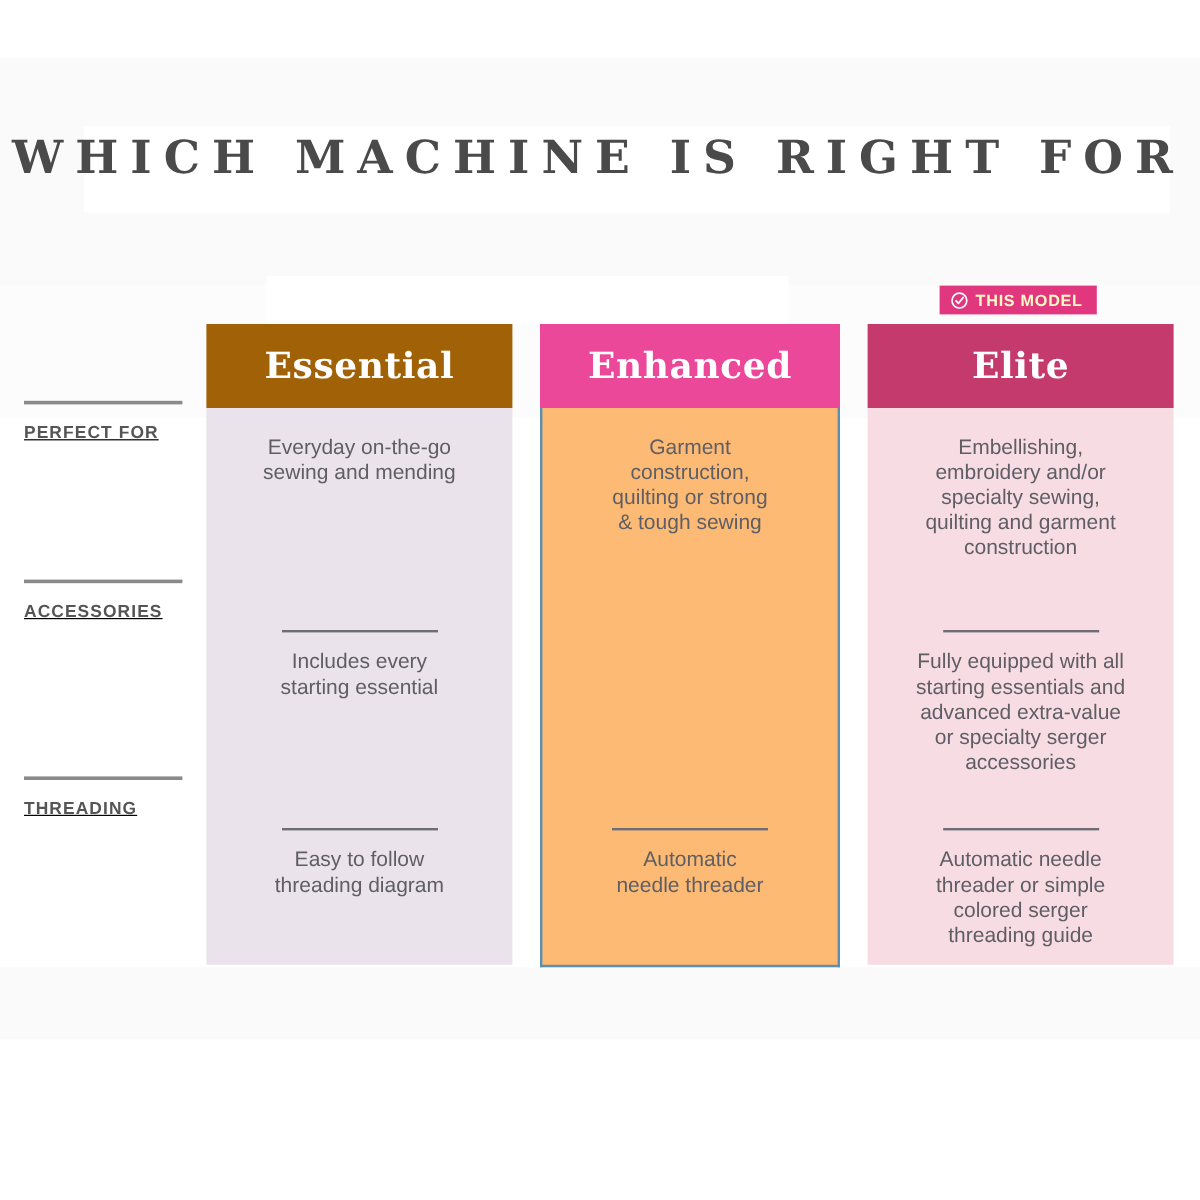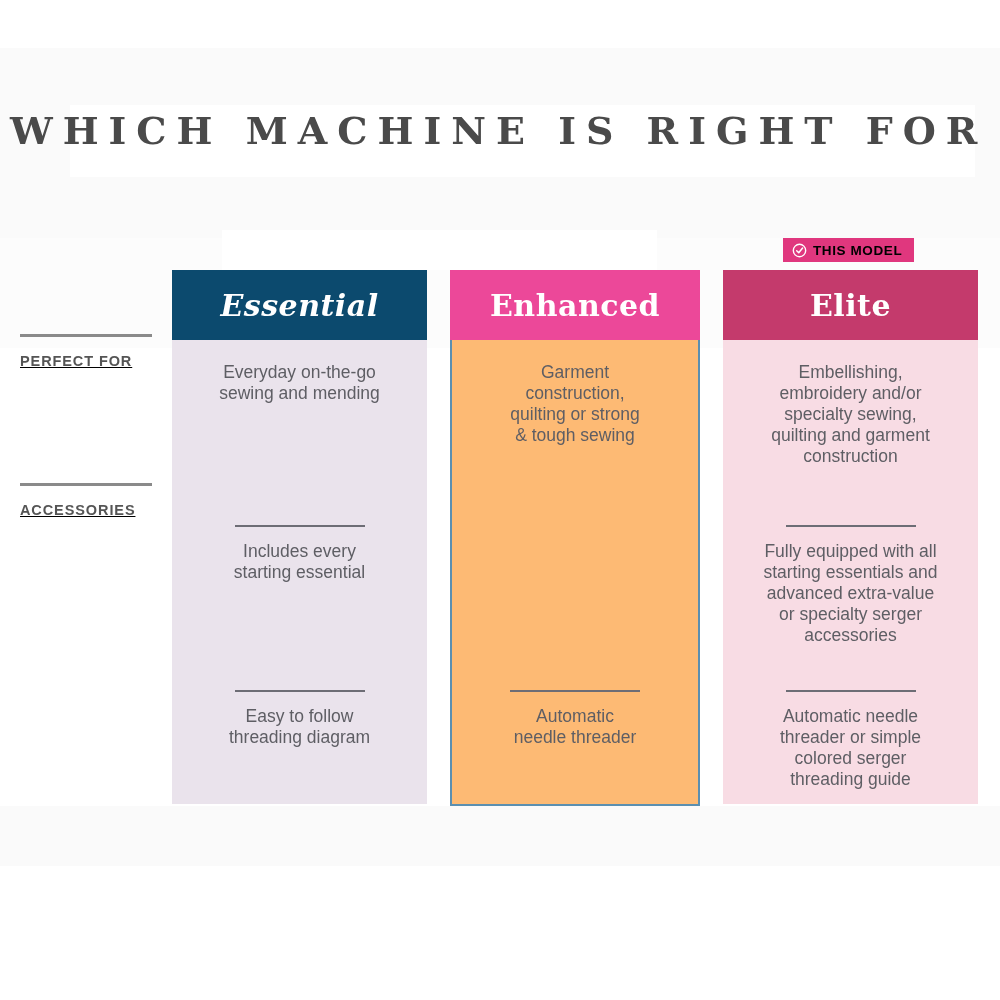--- a/index.html
+++ b/index.html
@@ -138,21 +138,21 @@
     height: 2px;
     background: #6d6d75;
     margin: 0 auto 14px auto;
   }
   .cell.c0 { top: 22px; }
   .cell.c1 { top: 185px; }
   .cell.c2 { top: 350px; }
 
   
   .col.essential      { left: 172px; width: 255px; }
-  .col.essential .col-head { background: #0c4a6e; font-style: italic; }
+  .col.essential .col-head { background: #a16207; }
   .col.essential .col-body { background: #eae3ec; }
 
   
   .col.enhanced       { left: 450px; width: 250px; }
   .col.enhanced .col-head { background: #ec4899; }
   .col.enhanced .col-body {
     background: #fdba74;
     border: 2px solid #5b8fb0;
     border-top: none;
     box-sizing: border-box;
@@ -165,21 +165,21 @@
   .col.elite .col-body { background: #f8dce4; }
 
   
   .this-model-badge {
     position: absolute;
     left: 783px;
     top: 238px;
     height: 24px;
     padding: 0 12px 0 9px;
     background: #e0377e;
-    color: #000000;
+    color: #fef9c3;
     display: flex;
     align-items: center;
     gap: 6px;
     font-size: 13.5px;
     font-weight: 700;
     letter-spacing: 0.6px;
   }
   .this-model-badge svg { display: block; }
 </style>
 </head>
@@ -196,20 +196,24 @@
 <div class="compare">
 
   <div class="rowlabels">
     <div class="rowlabel r0">
       <div class="rule"></div>
       <div class="txt">PERFECT FOR</div>
     </div>
     <div class="rowlabel r1">
       <div class="rule"></div>
       <div class="txt">ACCESSORIES</div>
+    </div>
+    <div class="rowlabel r2">
+      <div class="rule"></div>
+      <div class="txt">THREADING</div>
     </div>
   </div>
 
   <div class="col essential">
     <div class="col-head">Essential</div>
     <div class="col-body">
       <div class="cell c0">
         <span class="cell-text">Everyday on-the-go<br>sewing and mending</span>
       </div>
       <div class="cell c1">

